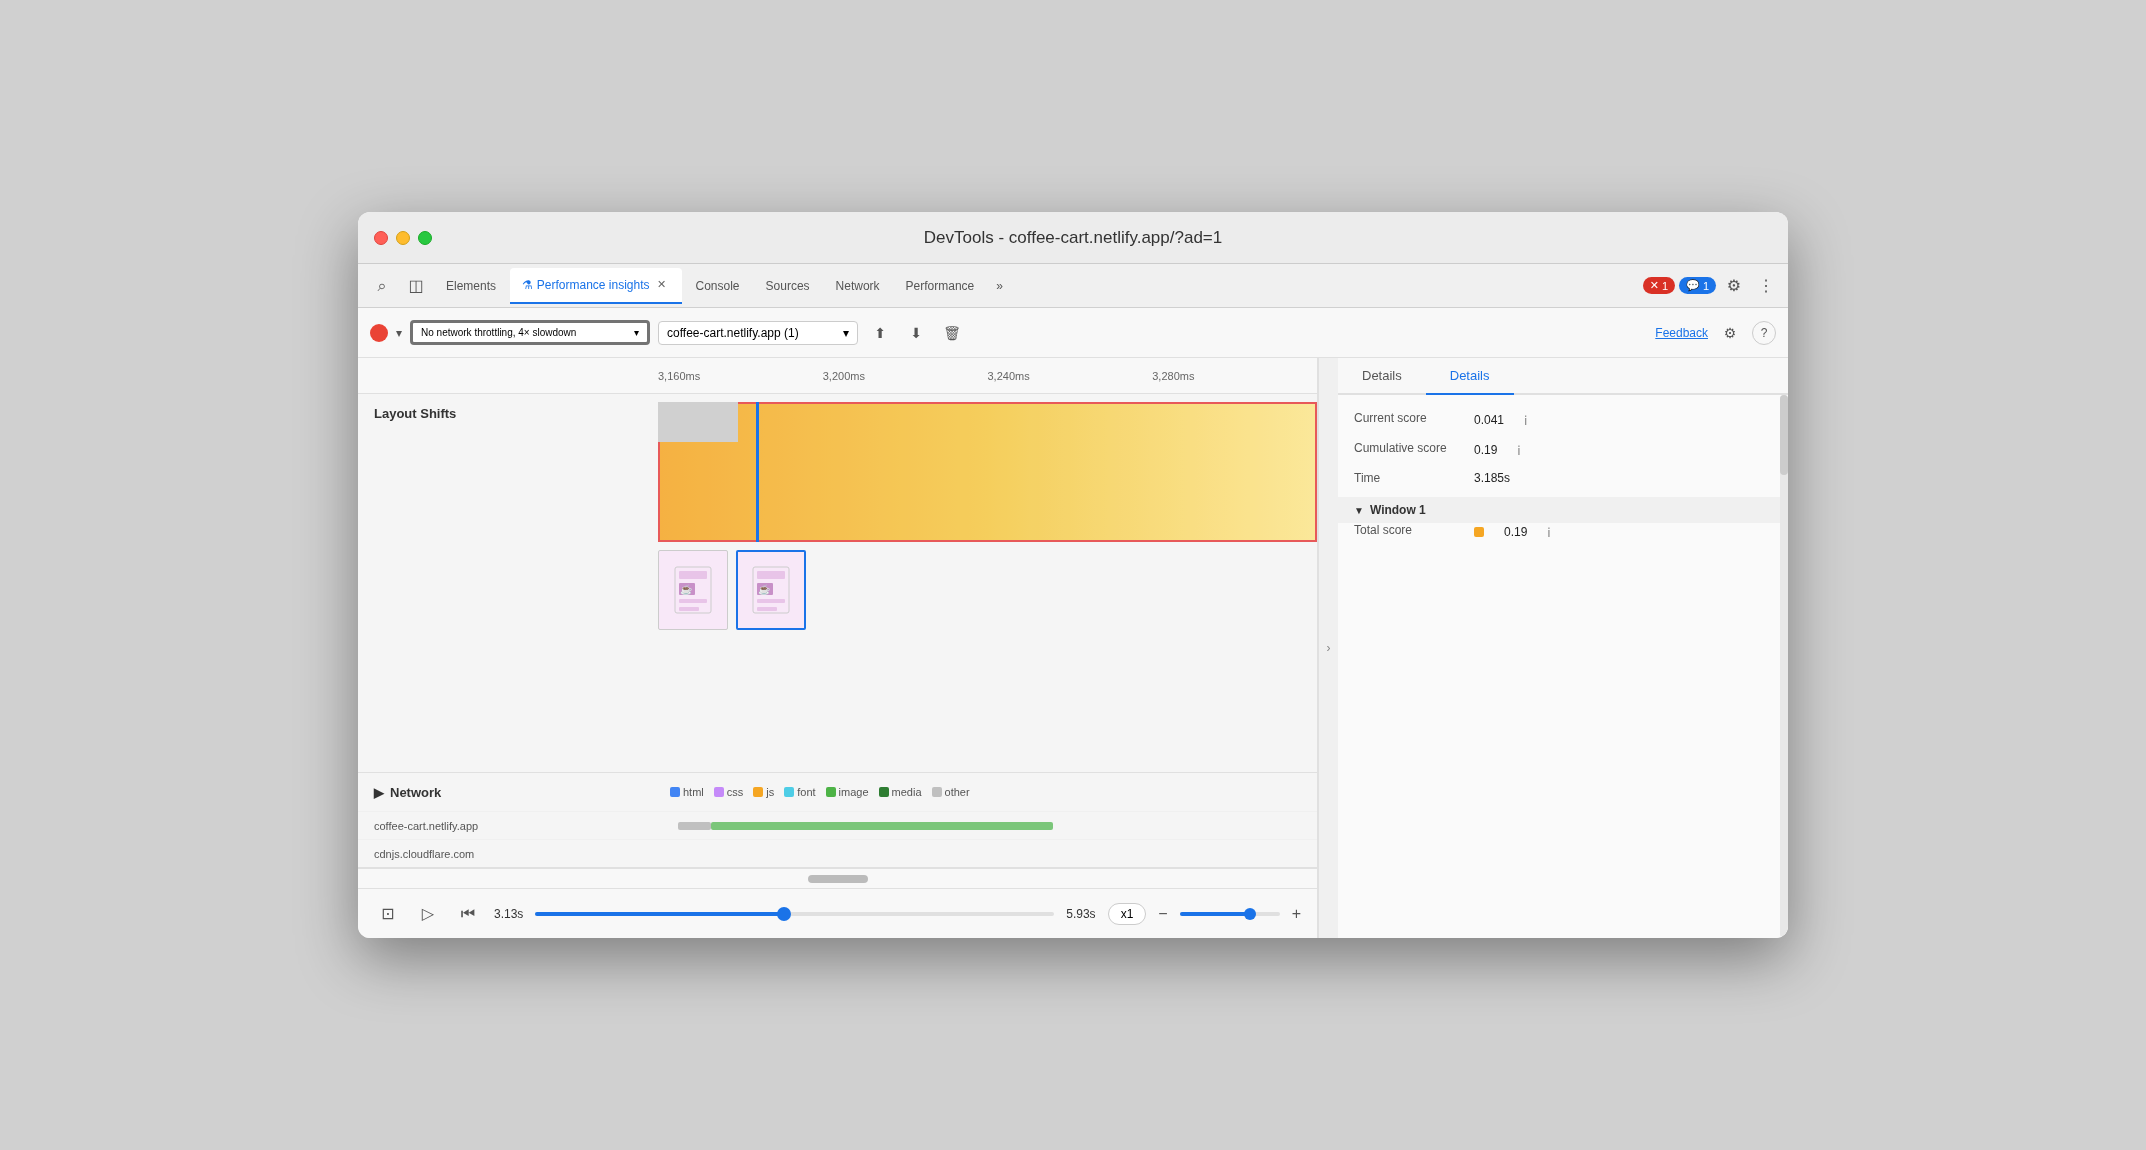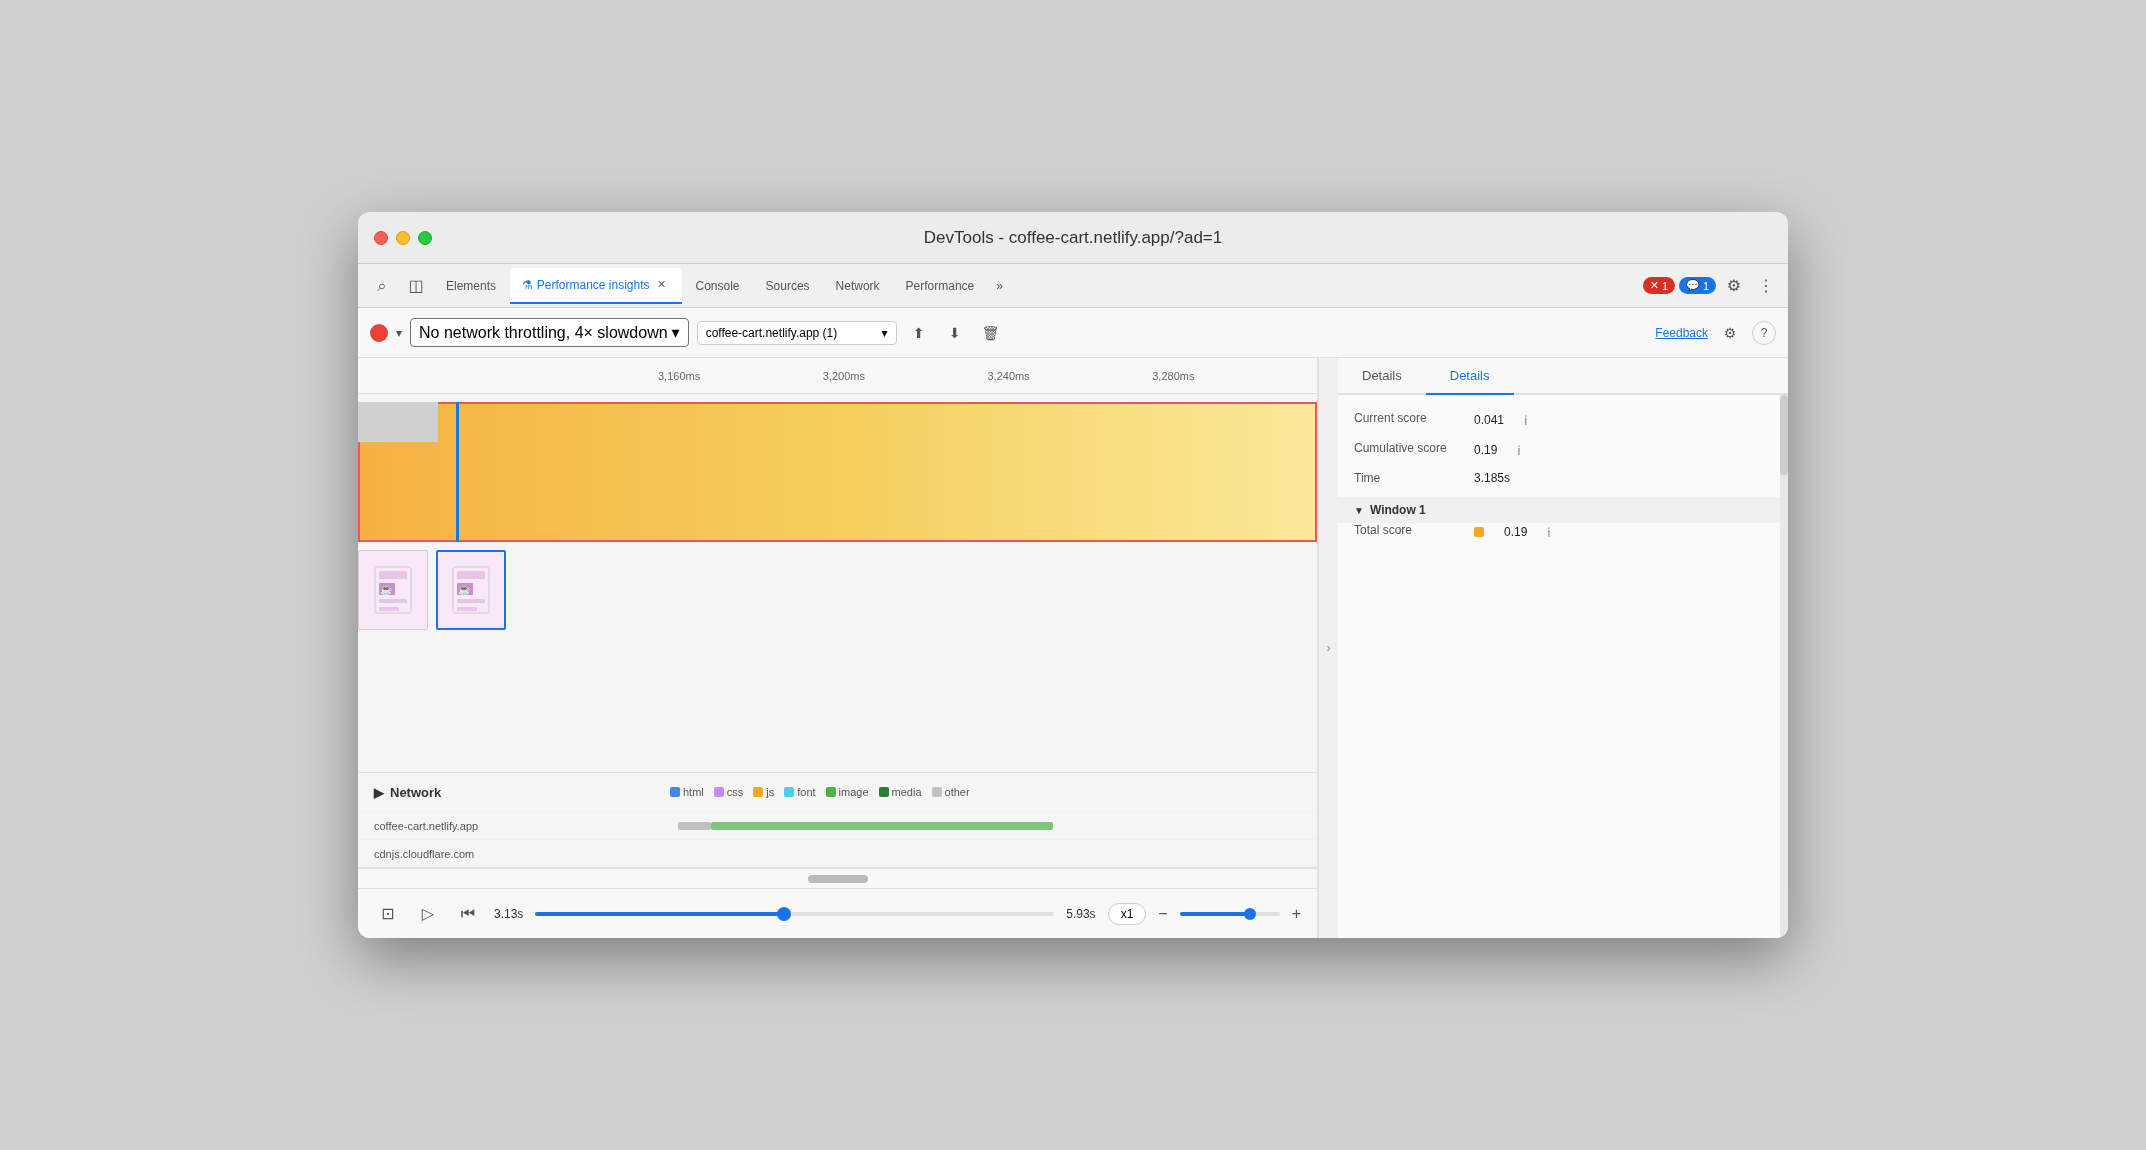--- a/index.html
+++ b/index.html
@@ -157,24 +157,24 @@
       border-radius: 50%;
       cursor: pointer;
       flex-shrink: 0;
     }
     .dropdown-arrow {
       cursor: pointer;
       color: #555;
       font-size: 12px;
     }
     .throttle-select {
-      border: 1px solid #737373;
+      border: 3px solid #737373;
       border-radius: 4px;
       padding: 4px 8px;
-      font-size: 16px;
+      font-size: 10px;
       background: white;
       cursor: pointer;
       display: flex;
       align-items: center;
       gap: 4px;
       min-width: 240px;
     }
     .origin-select {
       border: 1px solid #ccc;
       border-radius: 4px;
@@ -668,20 +668,23 @@
       <div class="timeline-header">
         <div class="time-markers">
           <span class="time-marker">3,160ms</span>
           <span class="time-marker">3,200ms</span>
           <span class="time-marker">3,240ms</span>
           <span class="time-marker">3,280ms</span>
         </div>
       </div>
 
       <div class="section-layout-shifts">
+        <div class="section-label">
+          <span>Layout Shifts</span>
+        </div>
         <div class="timeline-area">
           <div class="layout-shift-viz">
             <div class="shift-bg"></div>
             <div class="shift-gray-top-left"></div>
             <div class="shift-blue-line"></div>
           </div>
           <div class="thumbnail-row">
             <div class="thumbnail">
               <svg width="40" height="50" viewBox="0 0 40 50">
                 <rect x="2" y="2" width="36" height="46" rx="2" fill="#f8e8f8" stroke="#ccc" stroke-width="1"></rect>

